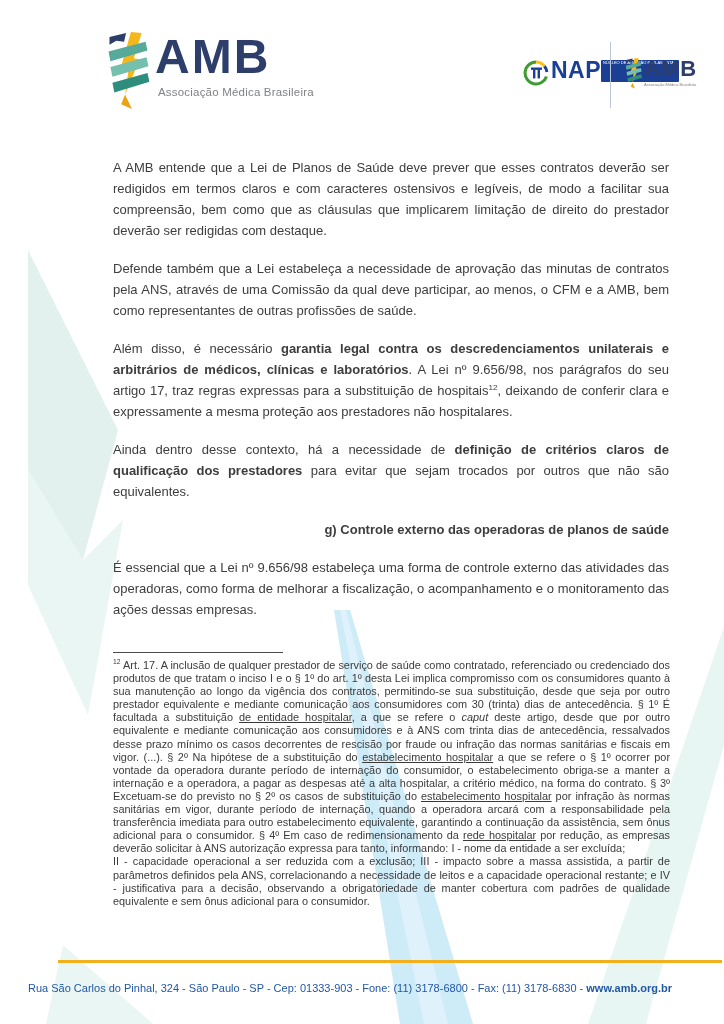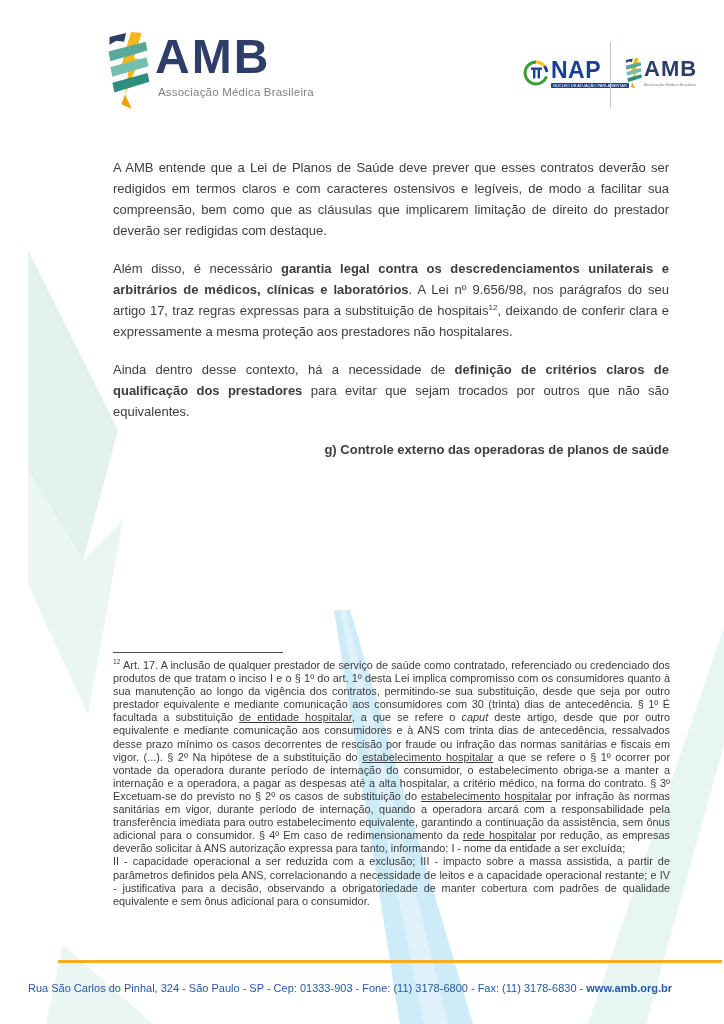--- a/index.html
+++ b/index.html
@@ -9,21 +9,21 @@
   }
   
   .wm{position:absolute;left:0;top:0;width:724px;height:1024px;pointer-events:none;z-index:0;}
   
   .header{position:absolute;left:0;top:0;width:724px;height:130px;z-index:2;}
   .amb-symbol-main{position:absolute;left:78px;top:32px;width:44px;height:78px;}
   .amb-word{position:absolute;left:127px;top:33px;font-size:48px;font-weight:bold;color:#2d3e6b;letter-spacing:2px;line-height:1;}
   .amb-sub{position:absolute;left:130px;top:86px;font-size:11.5px;color:#808285;letter-spacing:.2px;}
   .cinap{position:absolute;left:495px;top:59px;display:flex;align-items:flex-start;}
   .cinap svg{width:26px;height:26px;margin-top:1px;}
-  .cinap-right{display:flex;flex-direction:column;margin-left:2px;}
+  .cinap-right{display:flex;margin-left:2px;}
   .cinap-word{font-size:23px;font-weight:bold;color:#1b3f94;line-height:1;letter-spacing:.5px;}
   .cinap-strip{margin-top:1px;background:#1b3f94;color:#ffffff;font-size:4px;line-height:5px;padding:0 2px;border-radius:1px;text-align:center;white-space:nowrap;}
   .logo-divider{position:absolute;left:582px;top:42px;width:1px;height:66px;background:#b9c6d8;}
   .amb-small{position:absolute;left:597px;top:58px;display:flex;align-items:flex-start;}
   .amb-small svg{width:17px;height:31px;}
   .amb-small-right{display:flex;flex-direction:column;margin-left:2px;}
   .amb-small-word{font-size:22px;font-weight:bold;color:#2d3e6b;line-height:1;letter-spacing:1px;}
   .amb-small-sub{font-size:4px;color:#808285;margin-top:2px;white-space:nowrap;}
   
   .body-text{position:absolute;left:85px;top:157px;width:556px;z-index:1;
@@ -97,23 +97,25 @@
       </svg>
       <div class="amb-small-right">
         <div class="amb-small-word">AMB</div>
         <div class="amb-small-sub">Associação Médica Brasileira</div>
       </div>
     </div>
   </div>
 
   <div class="body-text">
     <p class="para"><span>A AMB entende que a Lei de Planos de Saúde deve prever que esses contratos deverão ser redigidos em termos claros e com caracteres ostensivos e legíveis, de modo a facilitar sua compreensão, bem como que as cláusulas que implicarem limitação de direito do prestador deverão ser redigidas com destaque.</span></p>
+    <p class="para"><span>Defende também que a Lei estabeleça a necessidade de aprovação das minutas de contratos pela ANS, através de uma Comissão da qual deve participar, ao menos, o CFM e a AMB, bem como representantes de outras profissões de saúde.</span></p>
     <p class="para"><span>Além disso, é necessário </span><span style="font-weight: bold;">garantia legal contra os descredenciamentos unilaterais e arbitrários de médicos, clínicas e laboratórios</span><span>. A Lei nº 9.656/98, nos parágrafos do seu artigo 17, traz regras expressas para a substituição de hospitais</span><sup>12</sup><span>, deixando de conferir clara e expressamente a mesma proteção aos prestadores não hospitalares.</span></p>
     <p class="para"><span>Ainda dentro desse contexto, há a necessidade de </span><span style="font-weight: bold;">definição de critérios claros de qualificação dos prestadores</span><span> para evitar que sejam trocados por outros que não são equivalentes.</span></p>
     <p class="para heading">g) Controle externo das operadoras de planos de saúde</p>
+    <p class="para"><span>É essencial que a Lei nº 9.656/98 estabeleça uma forma de controle externo das atividades das operadoras, como forma de melhorar a fiscalização, o acompanhamento e o monitoramento das ações dessas empresas.</span></p>
   </div>
 
   <div class="footnote">
     <div class="footnote-rule"></div>
     <p class="fn-part"><sup>12</sup><span> Art. 17. A inclusão de qualquer prestador de serviço de saúde como contratado, referenciado ou credenciado dos produtos de que tratam o inciso I e o § 1º do art. 1º desta Lei implica compromisso com os consumidores quanto à sua manutenção ao longo da vigência dos contratos, permitindo-se sua substituição, desde que seja por outro prestador equivalente e mediante comunicação aos consumidores com 30 (trinta) dias de antecedência. § 1º É facultada a substituição </span><span style="text-decoration: underline;">de entidade hospitalar</span><span>, a que se refere o </span><span style="font-style: italic;">caput</span><span> deste artigo, desde que por outro equivalente e mediante comunicação aos consumidores e à ANS com trinta dias de antecedência, ressalvados desse prazo mínimo os casos decorrentes de rescisão por fraude ou infração das normas sanitárias e fiscais em vigor. (...). § 2º Na hipótese de a substituição do </span><span style="text-decoration: underline;">estabelecimento hospitalar</span><span> a que se refere o § 1º ocorrer por vontade da operadora durante período de internação do consumidor, o estabelecimento obriga-se a manter a internação e a operadora, a pagar as despesas até a alta hospitalar, a critério médico, na forma do contrato. § 3º Excetuam-se do previsto no § 2º os casos de substituição do </span><span style="text-decoration: underline;">estabelecimento hospitalar</span><span> por infração às normas sanitárias em vigor, durante período de internação, quando a operadora arcará com a responsabilidade pela transferência imediata para outro estabelecimento equivalente, garantindo a continuação da assistência, sem ônus adicional para o consumidor. § 4º Em caso de redimensionamento da </span><span style="text-decoration: underline;">rede hospitalar</span><span> por redução, as empresas deverão solicitar à ANS autorização expressa para tanto, informando: I - nome da entidade a ser excluída;</span></p>
     <p class="fn-part"><span>II - capacidade operacional a ser reduzida com a exclusão; III - impacto sobre a massa assistida, a partir de parâmetros definidos pela ANS, correlacionando a necessidade de leitos e a capacidade operacional restante; e IV - justificativa para a decisão, observando a obrigatoriedade de manter cobertura com padrões de qualidade equivalente e sem ônus adicional para o consumidor.</span></p>
   </div>
 
   <div class="footer-line"></div>
   <div class="footer-text">

